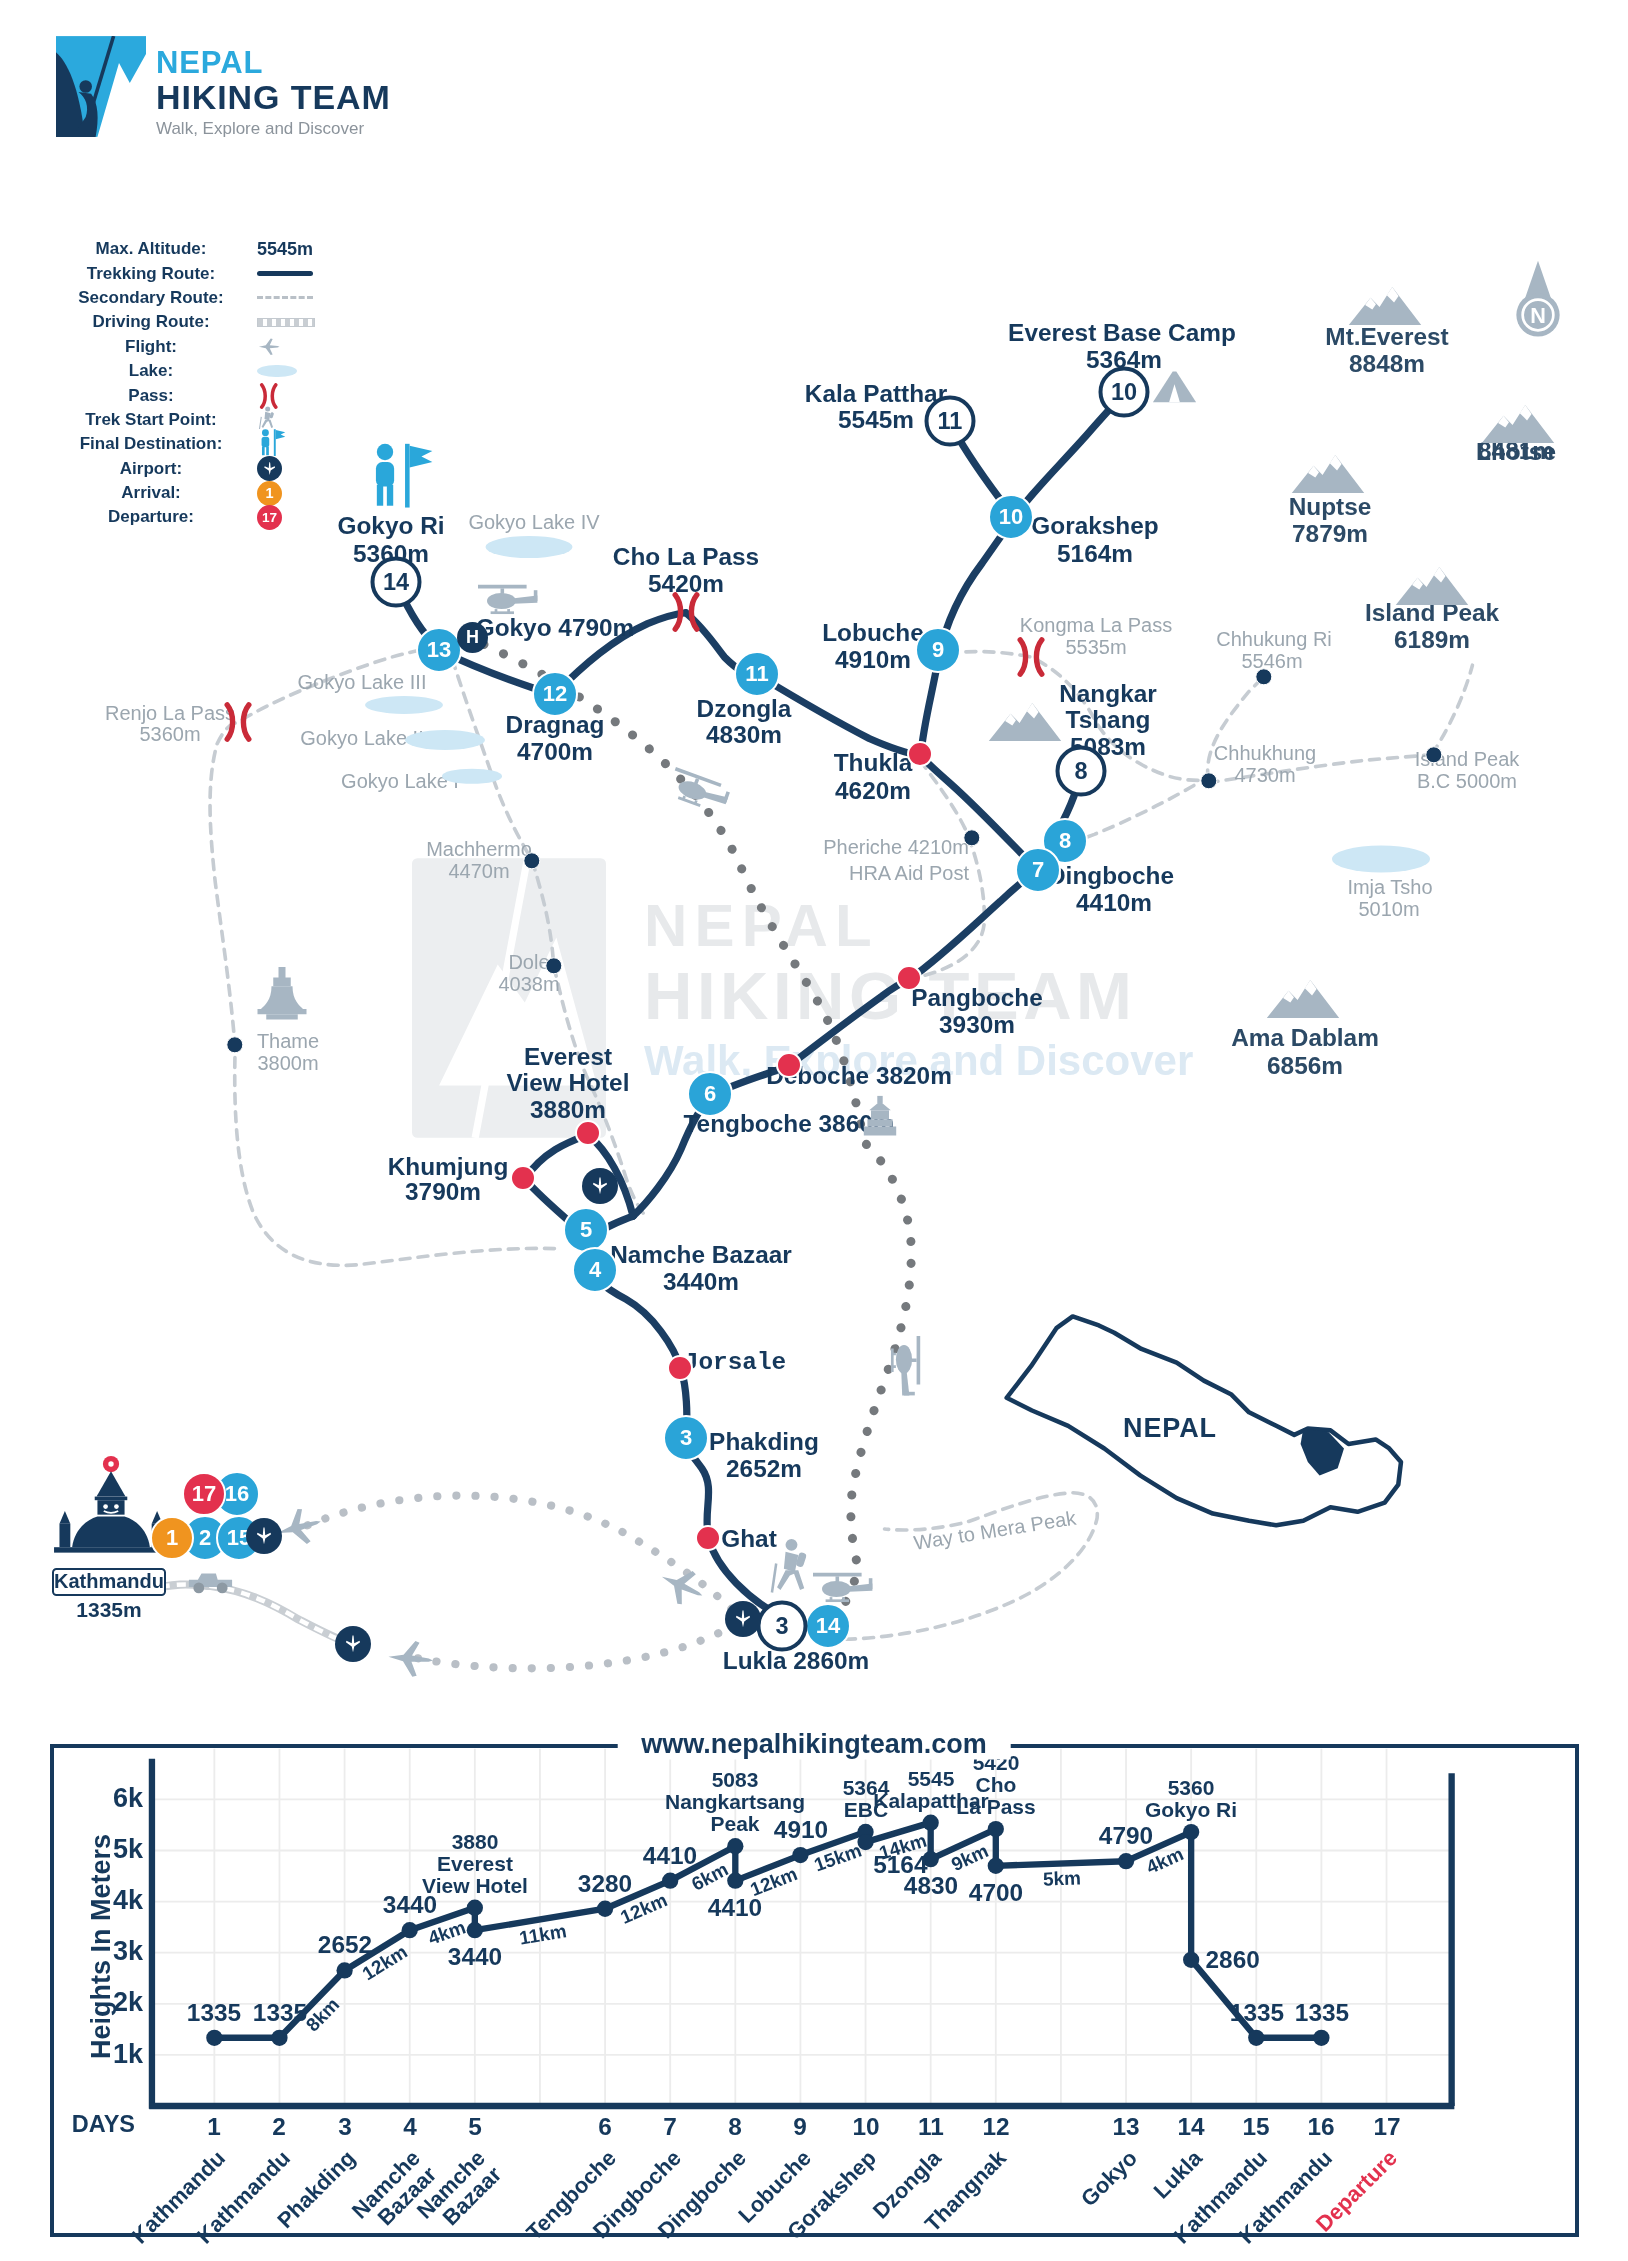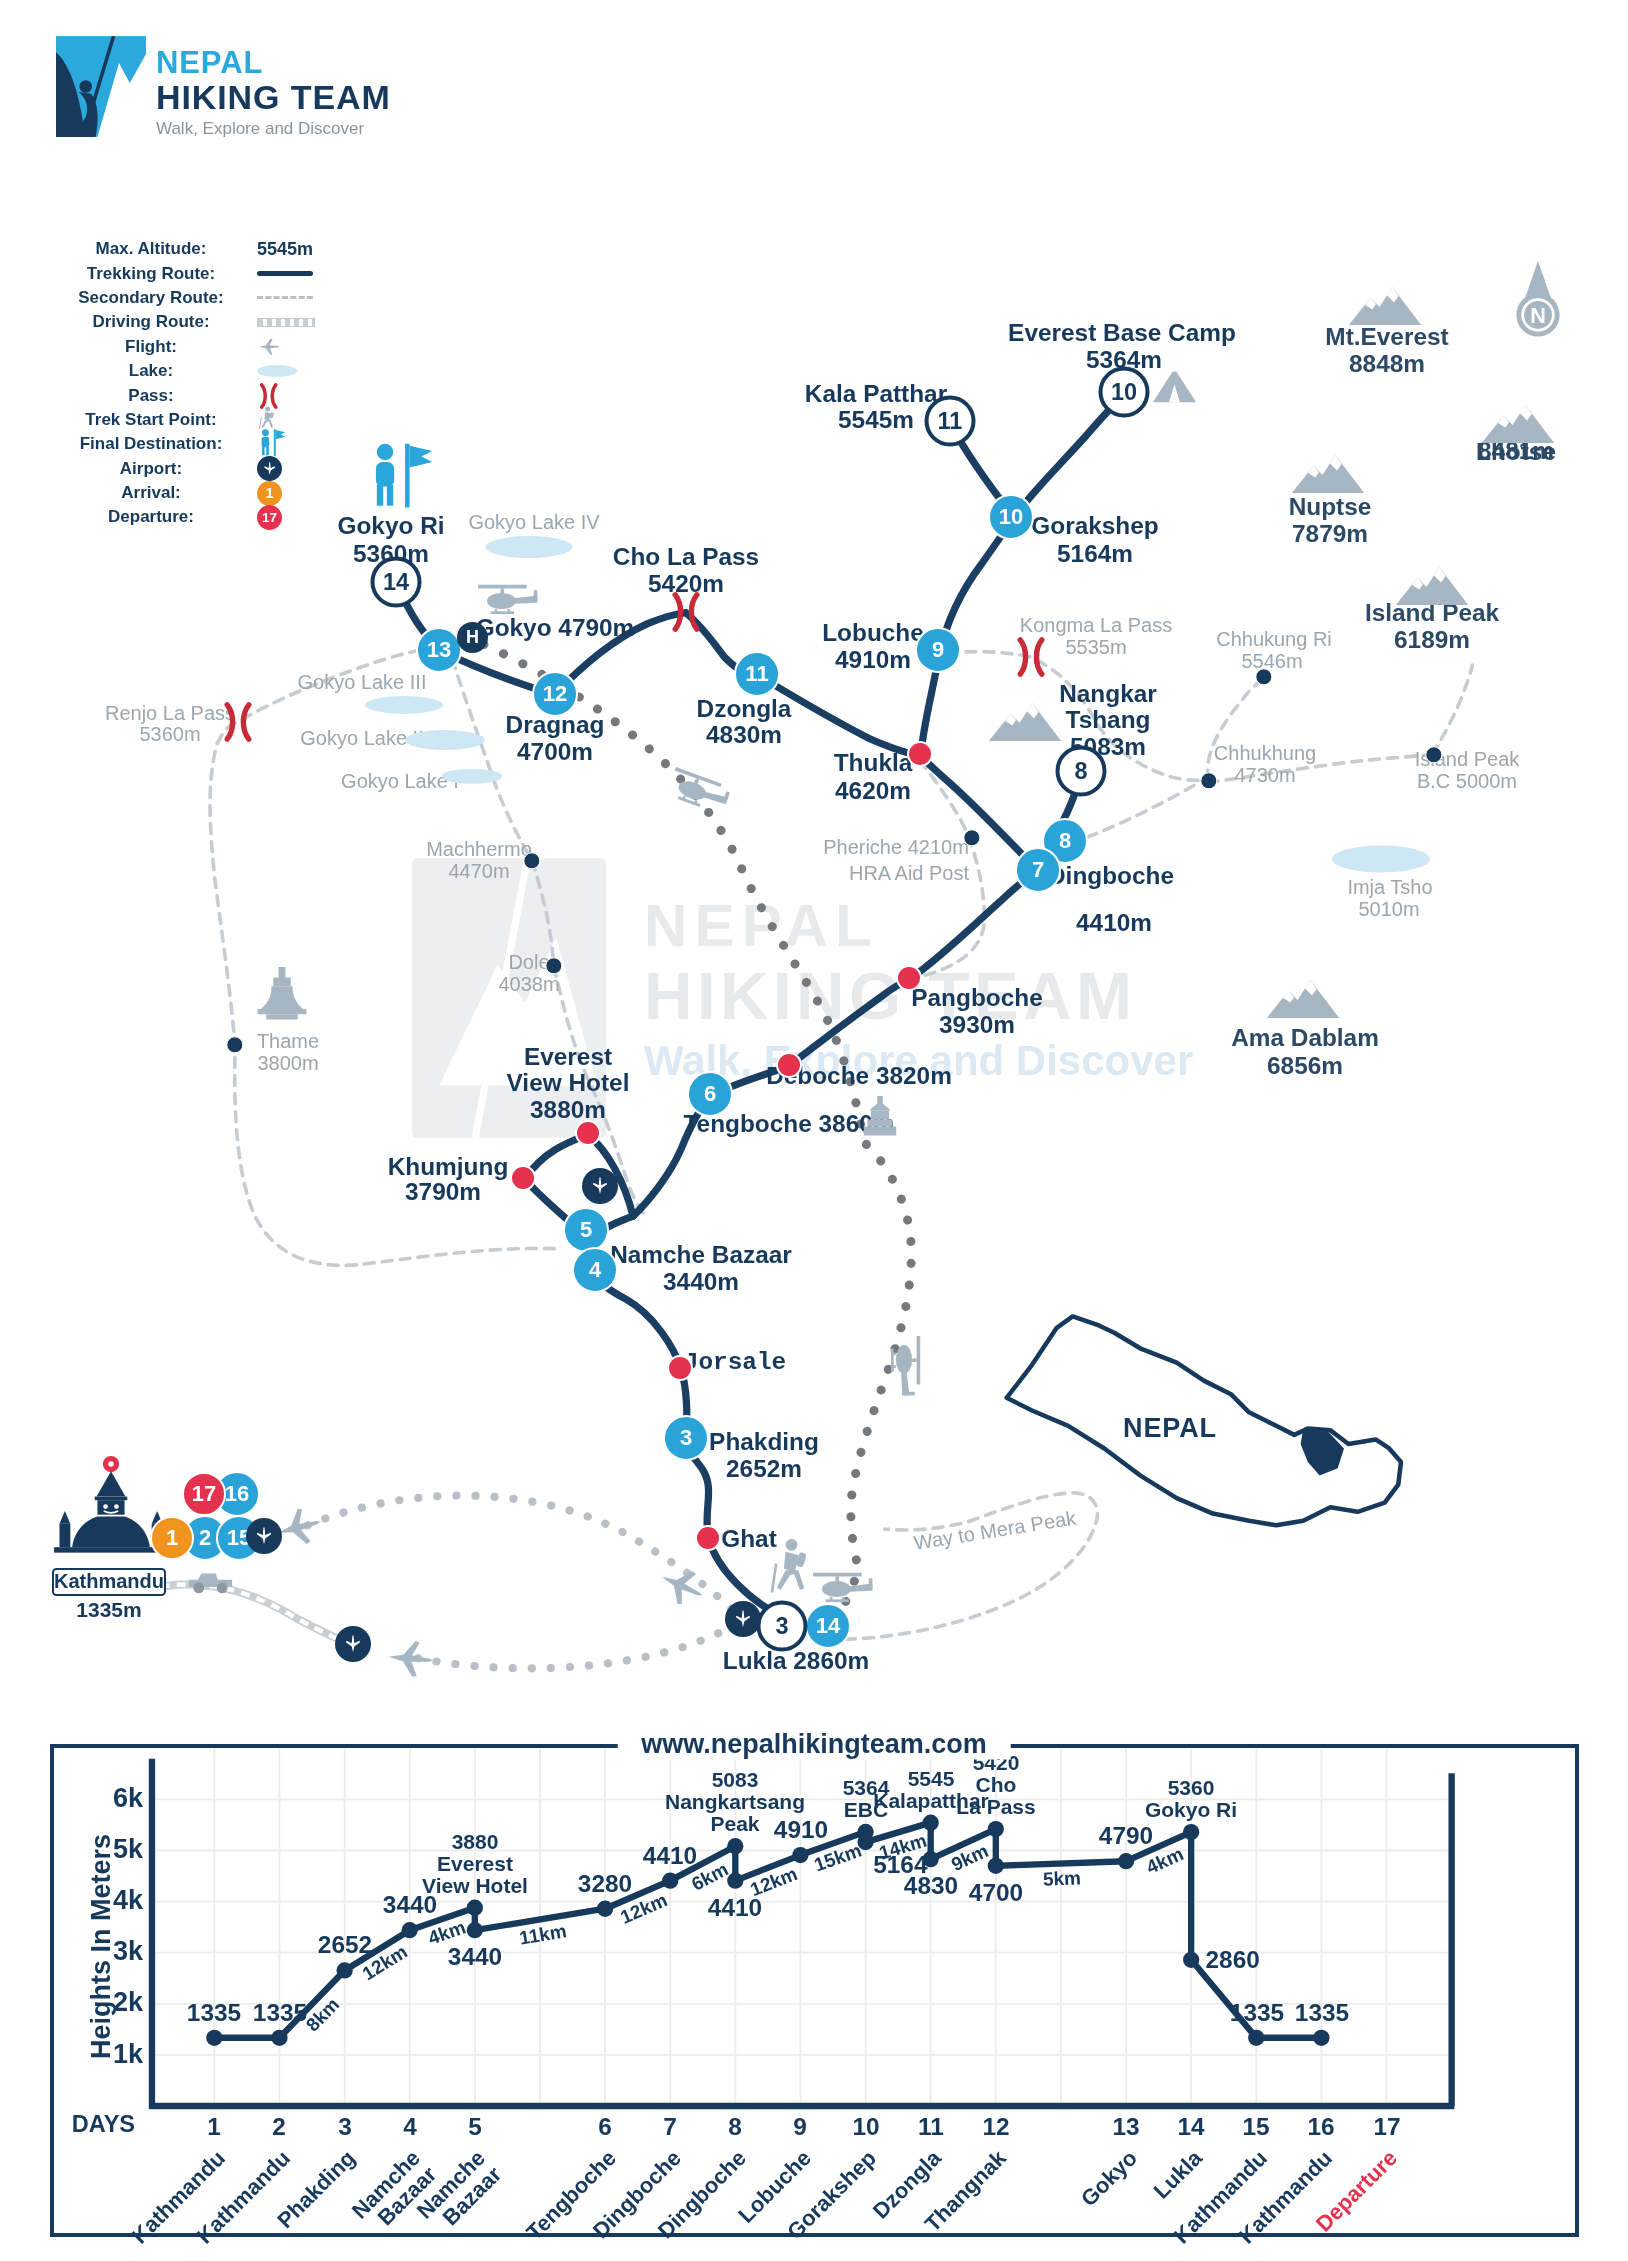--- a/index.html
+++ b/index.html
@@ -304,21 +304,21 @@
       <div class="lb lb-p" style="position: absolute; left: 1095px; top: 554px;">5164m</div>
       <div class="lb lb-p" style="position: absolute; left: 873px; top: 633px;">Lobuche</div>
       <div class="lb lb-p" style="position: absolute; left: 873px; top: 660px;">4910m</div>
       <div class="lb lb-p" style="position: absolute; left: 686px; top: 557px;">Cho La Pass</div>
       <div class="lb lb-p" style="position: absolute; left: 686px; top: 584px;">5420m</div>
       <div class="lb lb-p" style="position: absolute; left: 744px; top: 709px;">Dzongla</div>
       <div class="lb lb-p" style="position: absolute; left: 744px; top: 735px;">4830m</div>
       <div class="lb lb-p" style="position: absolute; left: 873px; top: 763px;">Thukla</div>
       <div class="lb lb-p" style="position: absolute; left: 873px; top: 791px;">4620m</div>
       <div class="lb lb-p" style="position: absolute; left: 1111px; top: 876px;">Dingboche</div>
-      <div class="lb lb-p" style="position: absolute; left: 1114px; top: 903px; margin-top: 20px;">4410m</div>
+      <div class="lb lb-p" style="position: absolute; left: 1114px; top: 903px;">4410m</div>
       <div class="lb lb-p" style="position: absolute; left: 1108px; top: 721px;">Nangkar
 Tshang
 5083m</div>
       <div class="lb lb-p" style="position: absolute; left: 977px; top: 998px;">Pangboche</div>
       <div class="lb lb-p" style="position: absolute; left: 977px; top: 1025px;">3930m</div>
       <div class="lb lb-p" style="position: absolute; left: 859px; top: 1076px;">Deboche 3820m</div>
       <div class="lb lb-p" style="position: absolute; left: 789px; top: 1124px;">Tengboche 3860m</div>
       <div class="lb lb-p" style="position: absolute; left: 568px; top: 1084px;">Everest
 View Hotel
 3880m</div>

